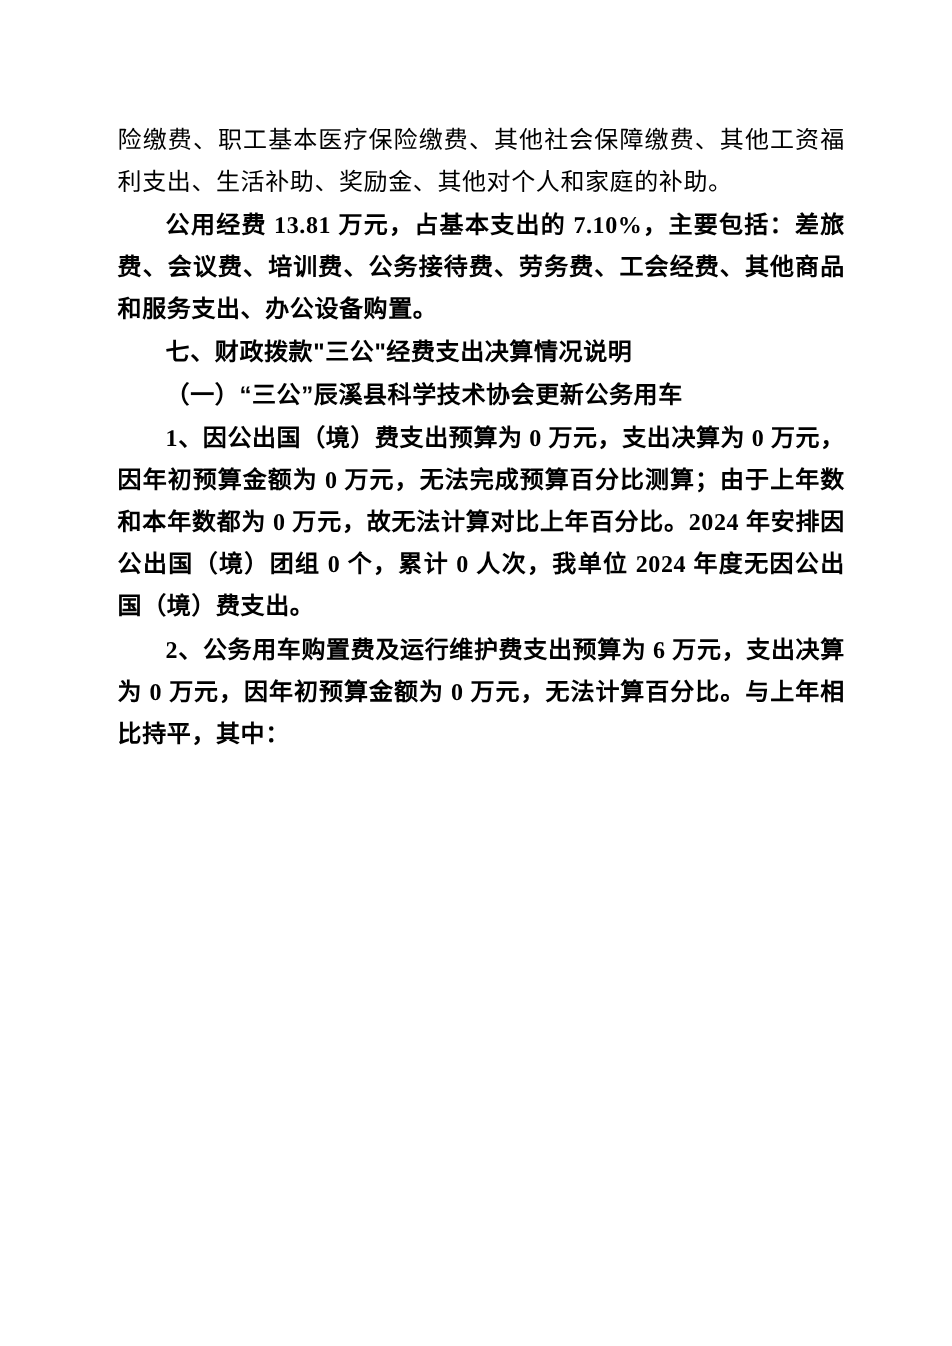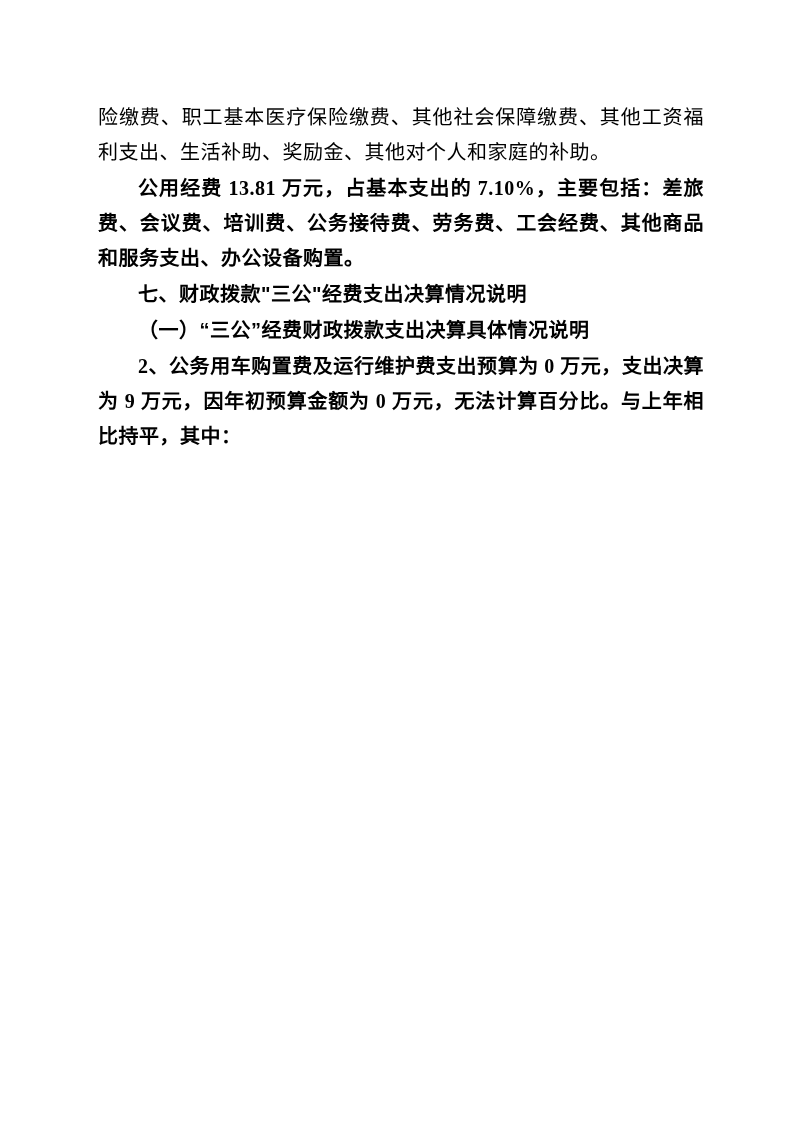--- a/index.html
+++ b/index.html
@@ -45,22 +45,23 @@
 
 <div class="page">
   <div class="doc-body">
 
     <p class="para">险缴费、职工基本医疗保险缴费、其他社会保障缴费、其他工资福利支出、生活补助、奖励金、其他对个人和家庭的补助。</p>
 
     <p class="para indent">公用经费 13.81 万元，占基本支出的 7.10%，主要包括：差旅费、会议费、培训费、公务接待费、劳务费、工会经费、其他商品和服务支出、办公设备购置。</p>
 
     <p class="heading">七、财政拨款"三公"经费支出决算情况说明</p>
 
-    <p class="heading">（一）“三公”经费财政拨款支出决算具体情况说明</p>
+    <p class="heading">（一）“三公”辰溪县科学技术协会更新公务用车</p>
 
 
 
+    <p class="para indent">1、因公出国（境）费支出预算为 0 万元，支出决算为 0 万元，因年初预算金额为 0 万元，无法完成预算百分比测算；由于上年数和本年数都为 0 万元，故无法计算对比上年百分比。2024 年安排因公出国（境）团组 0 个，累计 0 人次，我单位 2024 年度无因公出国（境）费支出。</p>
 
-    <p class="para indent">2、公务用车购置费及运行维护费支出预算为 0 万元，支出决算为 9 万元，因年初预算金额为 0 万元，无法计算百分比。与上年相比持平，其中：</p>
+    <p class="para indent">2、公务用车购置费及运行维护费支出预算为 6 万元，支出决算为 0 万元，因年初预算金额为 0 万元，无法计算百分比。与上年相比持平，其中：</p>
 
 
   </div>
 </div>
 
 </body></html>

